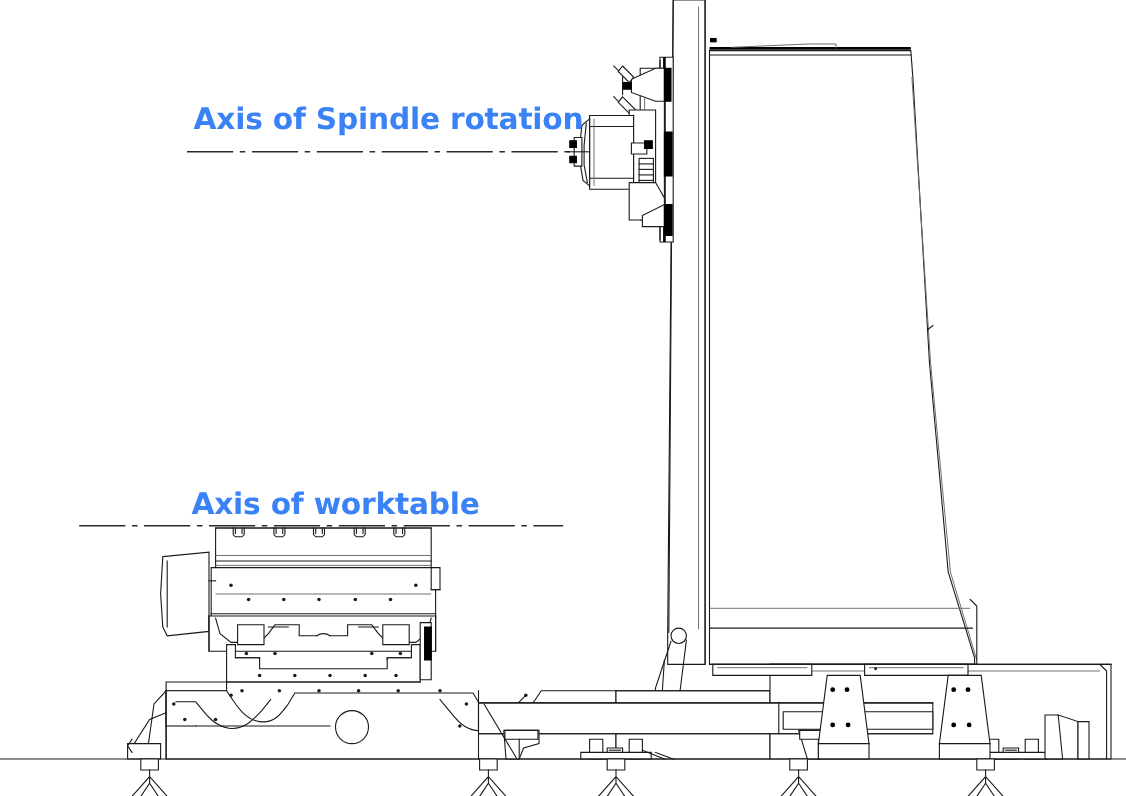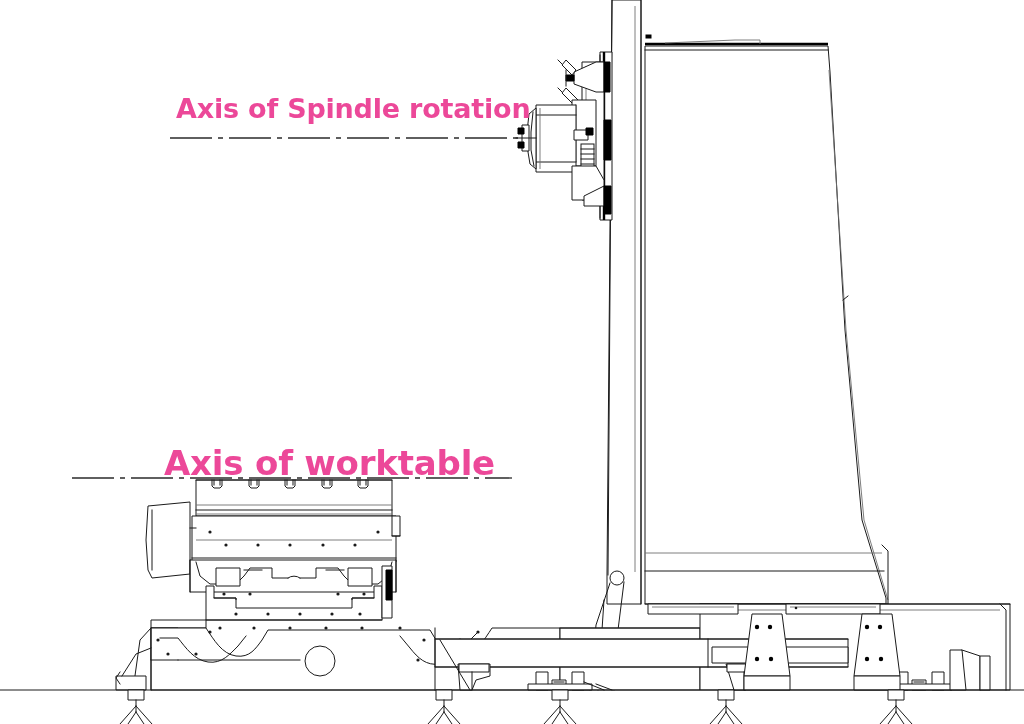--- a/index.html
+++ b/index.html
@@ -22,33 +22,33 @@
     position: absolute;
     left: 0;
     top: 0;
     width: 1024px;
     height: 724px;
   }
   .anno-label {
     position: absolute;
     font-family: "DejaVu Sans", "Liberation Sans", sans-serif;
     font-weight: bold;
-    color: #ec4899;
+    color: #3b82f6;
     white-space: nowrap;
     letter-spacing: -0.2px;
   }
   #label-spindle {
     left: 176px;
     top: 93px;
     font-size: 27px;
   }
   #label-worktable {
-    left: 164px;
+    left: 174px;
     top: 443px;
-    font-size: 34px;
+    font-size: 27px;
   }
 </style>
 </head>
 <body>
 
 <div id="stage">
 
   <svg id="drawing" viewBox="0 0 1024 724" xmlns="http://www.w3.org/2000/svg">
 
     <defs>

